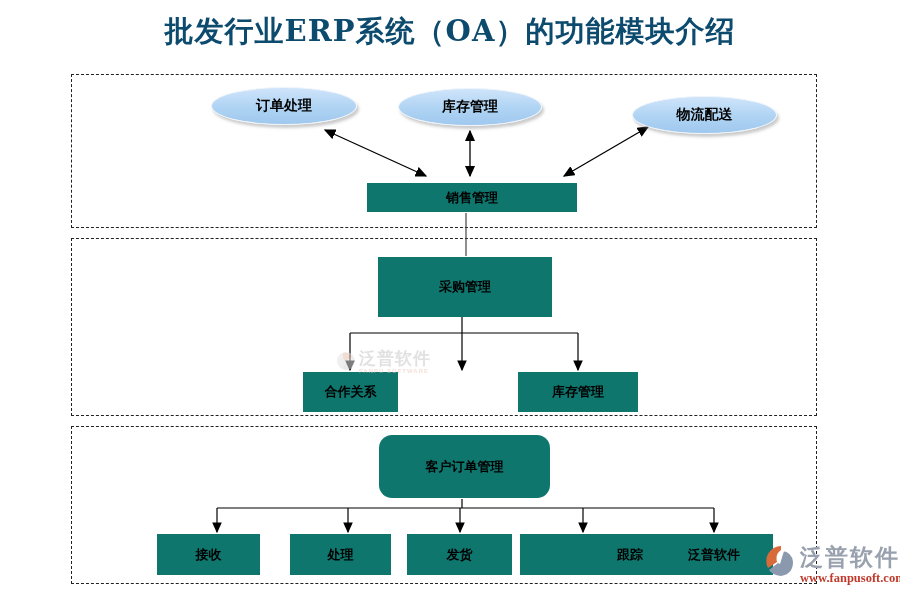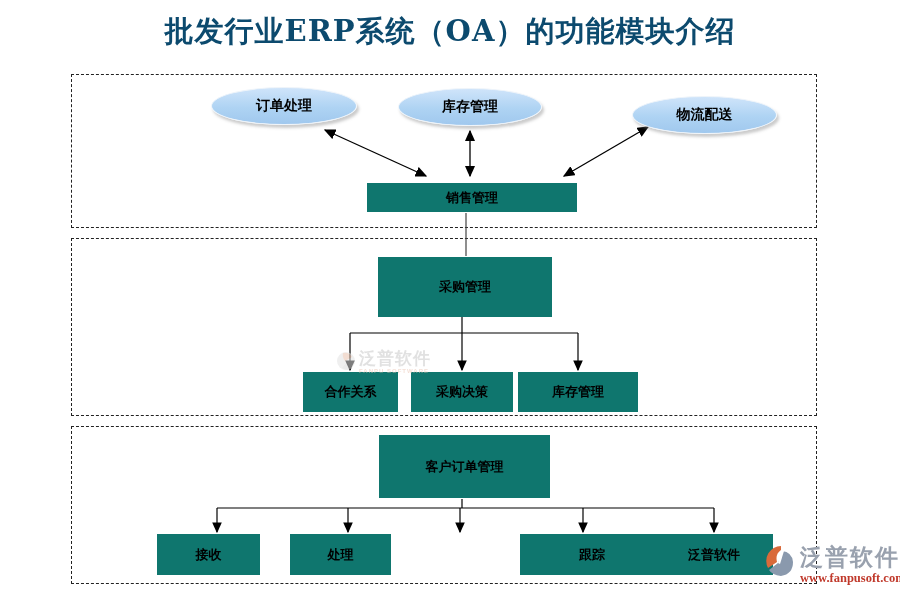--- a/index.html
+++ b/index.html
@@ -37,25 +37,25 @@
   #el-order    {left:211px;top:87px;width:144px;height:36px;}
   #el-stock    {left:398px;top:88px;width:142px;height:36px;}
   #el-logist   {left:632px;top:96px;width:143px;height:36px;}
   #rc-sales    {left:367px;top:183px;width:210px;height:29px;}
   
   #rc-purchase {left:378px;top:257px;width:174px;height:60px;font-size:13px;}
   #rc-coop     {left:303px;top:372px;width:95px;height:40px;}
   #rc-decision {left:411px;top:372px;width:102px;height:40px;}
   #rc-inv      {left:518px;top:372px;width:120px;height:40px;}
   
-  #rc-custorder{left:379px;top:435px;width:171px;height:63px;}
+  #rc-custorder{left:379px;top:435px;width:171px;height:63px;border-radius:13px;}
   #rc-receive  {left:157px;top:534px;width:103px;height:41px;}
   #rc-process  {left:290px;top:534px;width:101px;height:41px;}
   #rc-ship     {left:407px;top:534px;width:105px;height:41px;}
-  #rc-track    {left:520px;top:534px;width:144px;height:41px;}
+  #rc-track    {left:520px;top:534px;width:144px;height:41px;padding-left:38px;}
   #rc-combo    {left:655px;top:534px;width:118px;height:41px;}
 
   #connectors{position:absolute;left:0;top:0;width:900px;height:600px;pointer-events:none;}
 
   
   .watermark{
     position:absolute;left:336px;top:350px;display:flex;align-items:flex-start;gap:3px;
     opacity:0.55;
   }
   .watermark .wm-text{color:#c9c9c9;font-size:17px;font-weight:bold;line-height:18px;letter-spacing:1px;}
@@ -126,35 +126,35 @@
   <div class="node rect" id="rc-sales">
     <span>销售管理</span>
   </div>
 
   <div class="node rect" id="rc-purchase">
     <span>采购管理</span>
   </div>
   <div class="node rect" id="rc-coop">
     <span>合作关系</span>
   </div>
-  <div class="node rect" id="rc-decision">
-    <span>采购决策</span>
-  </div>
   <div class="node rect" id="rc-inv">
     <span>库存管理</span>
   </div>
 
   <div class="node rect" id="rc-custorder">
     <span>客户订单管理</span>
   </div>
   <div class="node rect" id="rc-receive">
     <span>接收</span>
   </div>
   <div class="node rect" id="rc-process">
     <span>处理</span>
+  </div>
+  <div class="node rect" id="rc-ship">
+    <span>发货</span>
   </div>
   <div class="node rect" id="rc-track">
     <span>跟踪</span>
   </div>
   <div class="node rect" id="rc-combo">
     <span>泛普软件</span>
   </div>
 
   <div class="watermark">
     <svg width="20" height="22" viewBox="0 0 20 22">

